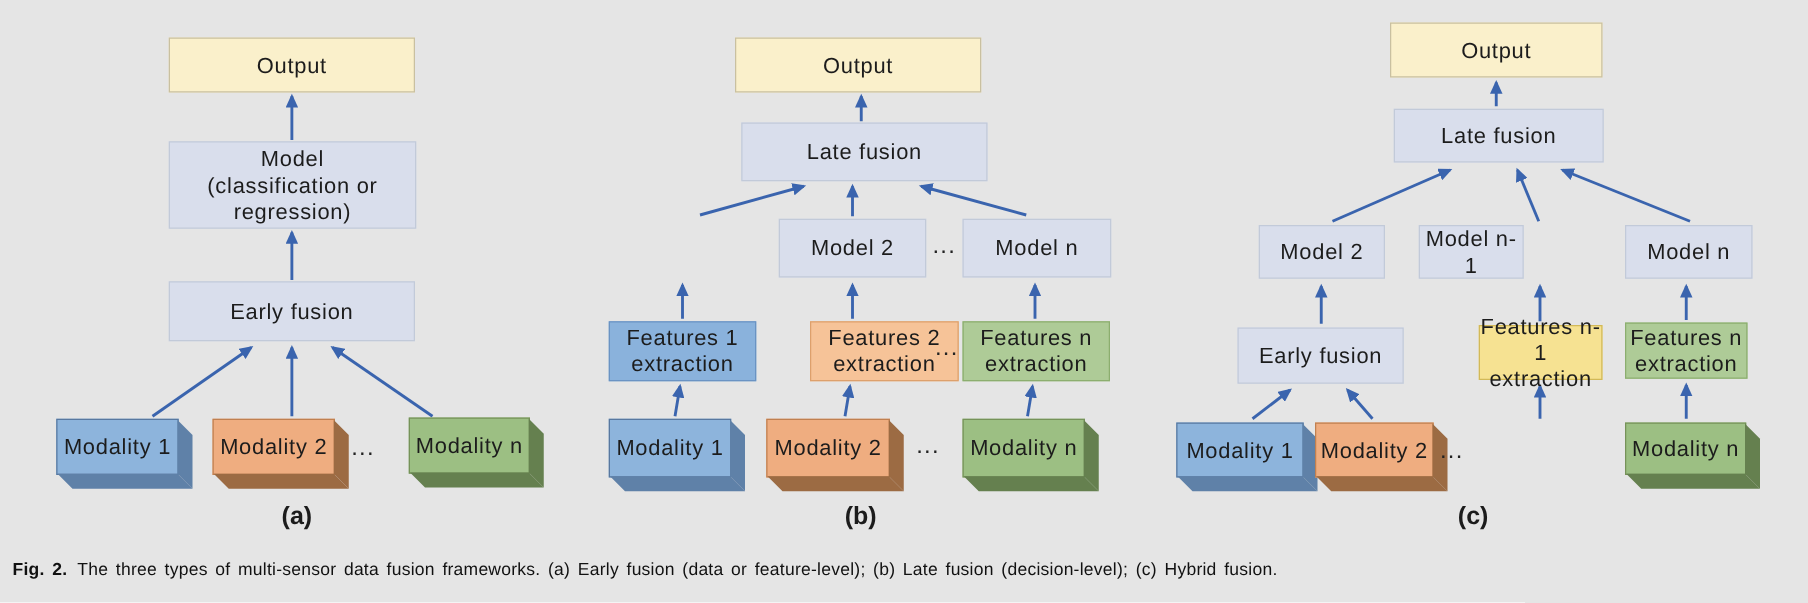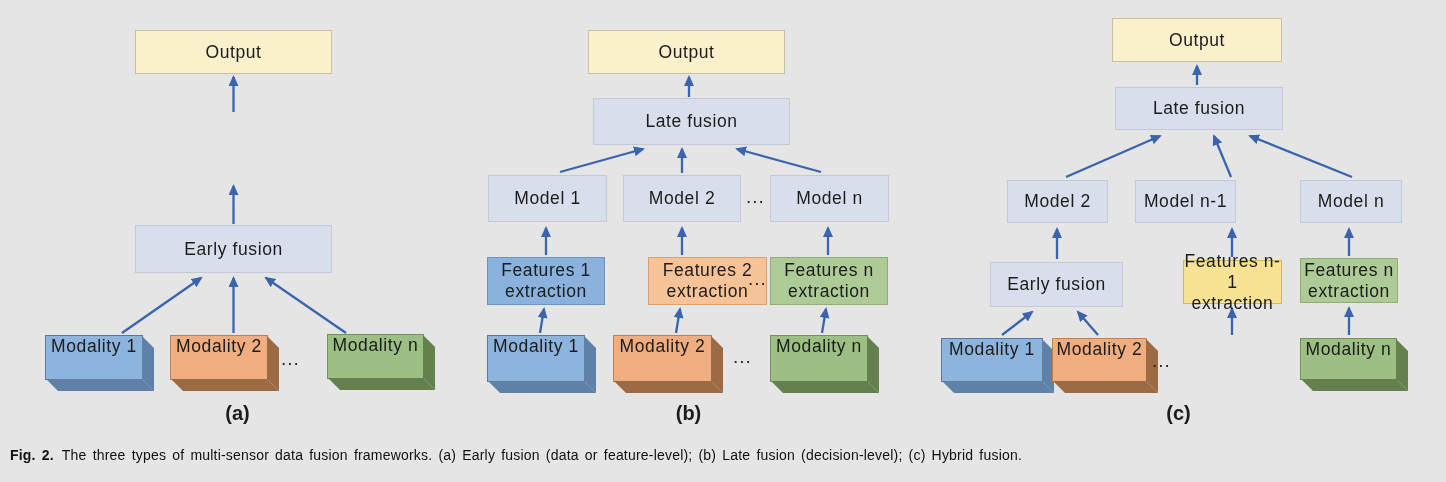--- a/index.html
+++ b/index.html
@@ -9,21 +9,21 @@
   .box{position:absolute;z-index:2;display:flex;flex-direction:column;align-items:center;
        justify-content:center;text-align:center;font-size:17.5px;letter-spacing:0.6px;
        line-height:21px;box-sizing:border-box;}
   .flat{border:1px solid;}
   .f-output{background:#FAF0CB;border-color:#C9C0A0;}
   .f-model{background:#D9DEEC;border-color:#C2CAD9;}
   .f-blue{background:#8AB2DC;border-color:#6A93C3;}
   .f-orange{background:#F6C398;border-color:#DDA06C;}
   .f-green{background:#AECB97;border-color:#8CAE6F;}
   .f-yellow{background:#F6E292;border-color:#D2B958;}
-  .box3d{position:absolute;z-index:2;display:flex;align-items:flex-start;justify-content:center;
+  .box3d{position:absolute;z-index:2;display:flex;align-items:center;justify-content:center;
          text-align:center;font-size:17.5px;letter-spacing:0.6px;box-sizing:border-box;
          background:var(--face);border:1px solid var(--edge);}
   .box3d::before{content:"";position:absolute;left:100%;top:0;width:12px;height:100%;
          background:var(--side);transform:skewY(45deg);transform-origin:0 0;}
   .box3d::after{content:"";position:absolute;top:100%;left:0;width:100%;height:12px;
          background:var(--side);transform:skewX(45deg);transform-origin:0 0;}
   .c-blue{--face:#8DB4DC;--side:#5F81A8;--edge:#5878A0;}
   .c-orange{--face:#EFAD80;--side:#9C6B43;--edge:#C08050;}
   .c-green{--face:#9CBF83;--side:#65804F;--edge:#769259;}
   .c-yellow{--face:#F2DC85;--side:#9E9257;--edge:#C4B160;}
@@ -72,43 +72,45 @@
       <line x1="1002" y1="335" x2="1032" y2="312" marker-end="url(#ah)"></line>
       <line x1="1098" y1="335" x2="1078" y2="312" marker-end="url(#ah)"></line>
       <line x1="1232" y1="335" x2="1232" y2="309" marker-end="url(#ah)"></line>
       <line x1="1349" y1="335" x2="1349" y2="308" marker-end="url(#ah)"></line>
     </g>
   </svg>
 
   <div class="box flat f-output" style="left:135px;top:30px;width:197px;height:44px">
     <span>Output</span>
   </div>
+  <div class="box flat f-model" style="left:135px;top:113px;width:198px;height:70px">
+    <span>Model</span>
+    <span>(classification or</span>
+    <span>regression)</span>
+  </div>
   <div class="box flat f-model" style="left:135px;top:225px;width:197px;height:48px">
     <span>Early fusion</span>
   </div>
   <div class="box3d c-blue" style="left:45px;top:335px;width:98px;height:45px">
     <span>Modality 1</span>
   </div>
   <div class="box3d c-orange" style="left:170px;top:335px;width:98px;height:45px">
     <span>Modality 2</span>
   </div>
   <div class="dots" style="left:281px;top:348px;">...</div>
   <div class="box3d c-green" style="left:327px;top:334px;width:97px;height:45px">
     <span>Modality n</span>
   </div>
   <div class="panel-label" style="left:139px;top:402px;width:197px">(a)</div>
 
   <div class="box flat f-output" style="left:588px;top:30px;width:197px;height:44px">
     <span>Output</span>
   </div>
   <div class="box flat f-model" style="left:593px;top:98px;width:197px;height:47px">
     <span>Late fusion</span>
-  </div>
-  <div class="box flat f-model" style="left:488px;top:175px;width:119px;height:47px">
-    <span>Model 1</span>
   </div>
   <div class="box flat f-model" style="left:623px;top:175px;width:118px;height:47px">
     <span>Model 2</span>
   </div>
   <div class="dots" style="left:746px;top:186px;">...</div>
   <div class="box flat f-model" style="left:770px;top:175px;width:119px;height:47px">
     <span>Model n</span>
   </div>
   <div class="box flat f-blue" style="left:487px;top:257px;width:118px;height:48px">
     <span>Features 1</span>
@@ -138,21 +140,21 @@
   <div class="box flat f-output" style="left:1112px;top:18px;width:170px;height:44px">
     <span>Output</span>
   </div>
   <div class="box flat f-model" style="left:1115px;top:87px;width:168px;height:43px">
     <span>Late fusion</span>
   </div>
   <div class="box flat f-model" style="left:1007px;top:180px;width:101px;height:43px">
     <span>Model 2</span>
   </div>
   <div class="dots" style="left:1136px;top:189px;">...</div>
-  <div class="box flat f-model" style="left:1135px;top:180px;width:101px;height:43px">
+  <div class="box flat f-model" style="left:1135px;top:180px;width:84px;height:43px">
     <span>Model n-1</span>
   </div>
   <div class="box flat f-model" style="left:1300px;top:180px;width:102px;height:43px">
     <span>Model n</span>
   </div>
   <div class="box flat f-model" style="left:990px;top:262px;width:133px;height:45px">
     <span>Early fusion</span>
   </div>
   <div class="box flat f-yellow" style="left:1183px;top:260px;width:99px;height:44px">
     <span>Features n-1</span>

